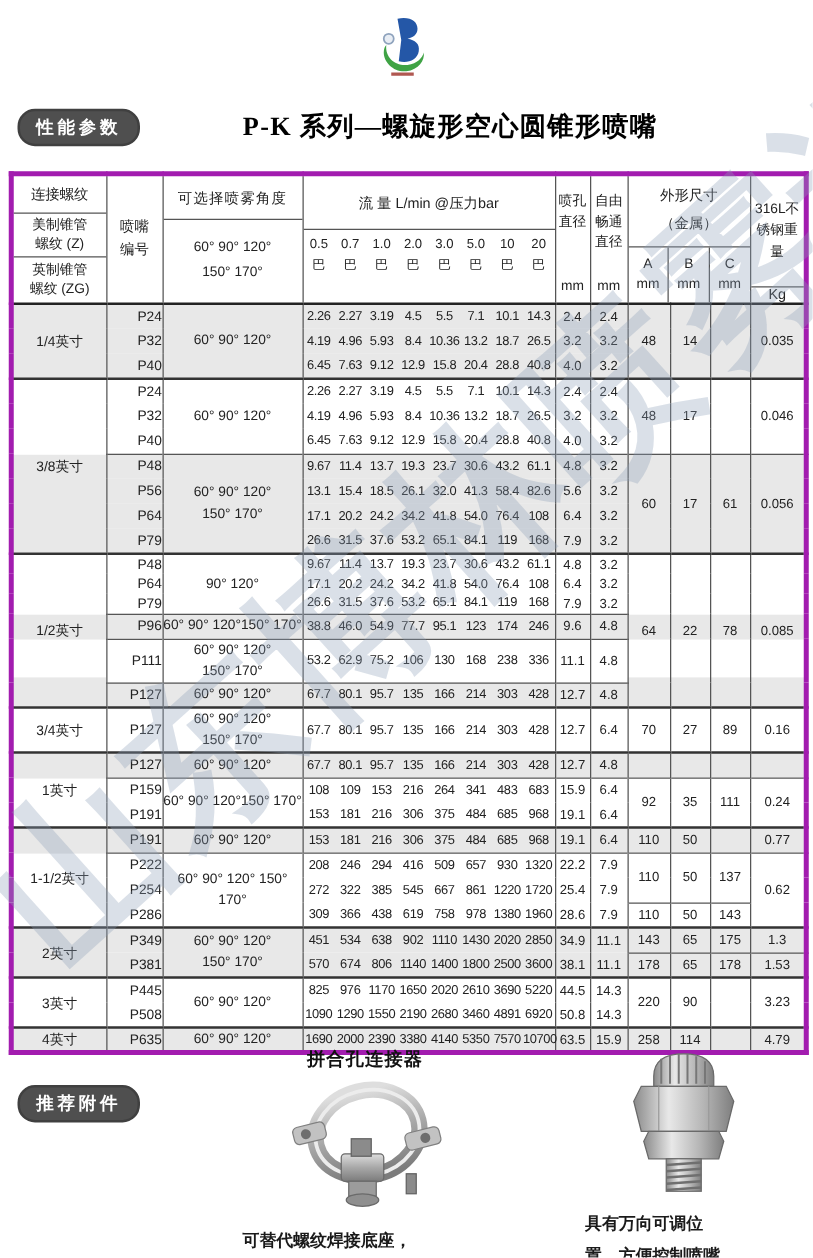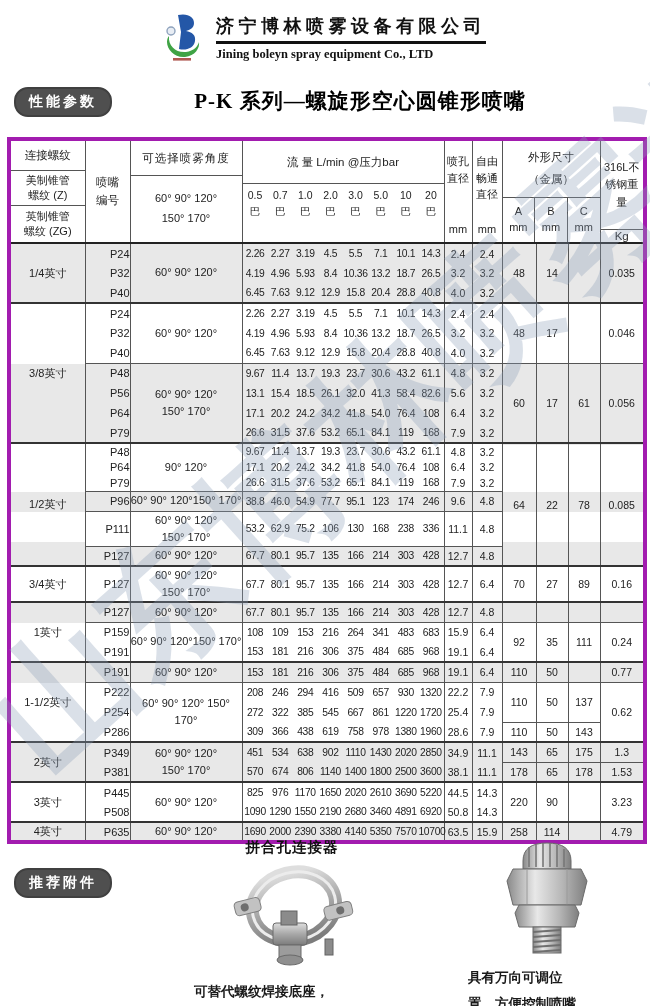--- a/index.html
+++ b/index.html
@@ -95,25 +95,20 @@
 </head>
 <body>
 
 <div class="company">
   <svg width="42" height="50" viewBox="0 0 42 50">
     <path d="M14 3 C24 1 30 5 30 11 C30 16 26 18 22 19 C28 20 32 23 31 29 C30 36 22 39 15 37 L17 20 Z" fill="#2457a7"></path>
     <path d="M5 24 C4 34 12 41 22 40 C30 39 34 34 35 30 C36 36 31 44 21 45 C11 46 3 38 3 30 C3 27 4 25 5 24 Z" fill="#3fa345"></path>
     <circle cx="7" cy="19" r="4" fill="#e8edf4" stroke="#8fa3bd" stroke-width="1.4"></circle>
     <rect x="9" y="46" width="18" height="2.6" fill="#a23b32" opacity="0.85"></rect>
   </svg>
-  <div class="names">
-    <div class="zh">济宁博林喷雾设备有限公司</div>
-    <div class="rule"></div>
-    <div class="en">Jining boleyn spray equipment Co., LTD</div>
-  </div>
 </div>
 
 <div class="badge" id="badge-perf">性能参数</div>
 <div class="title">P-K 系列—螺旋形空心圆锥形喷嘴</div>
 
 <div class="tablewrap">
   <table>
     <colgroup>
       <col style="width:76px">
         <col style="width:45px">

